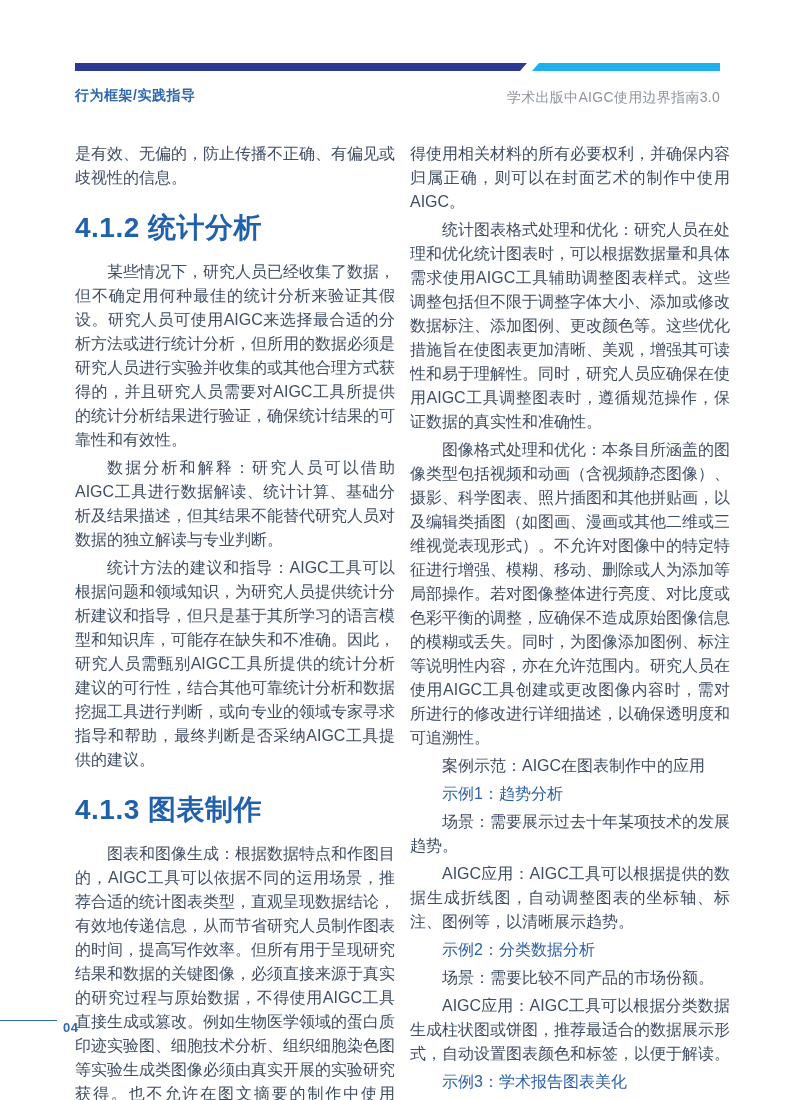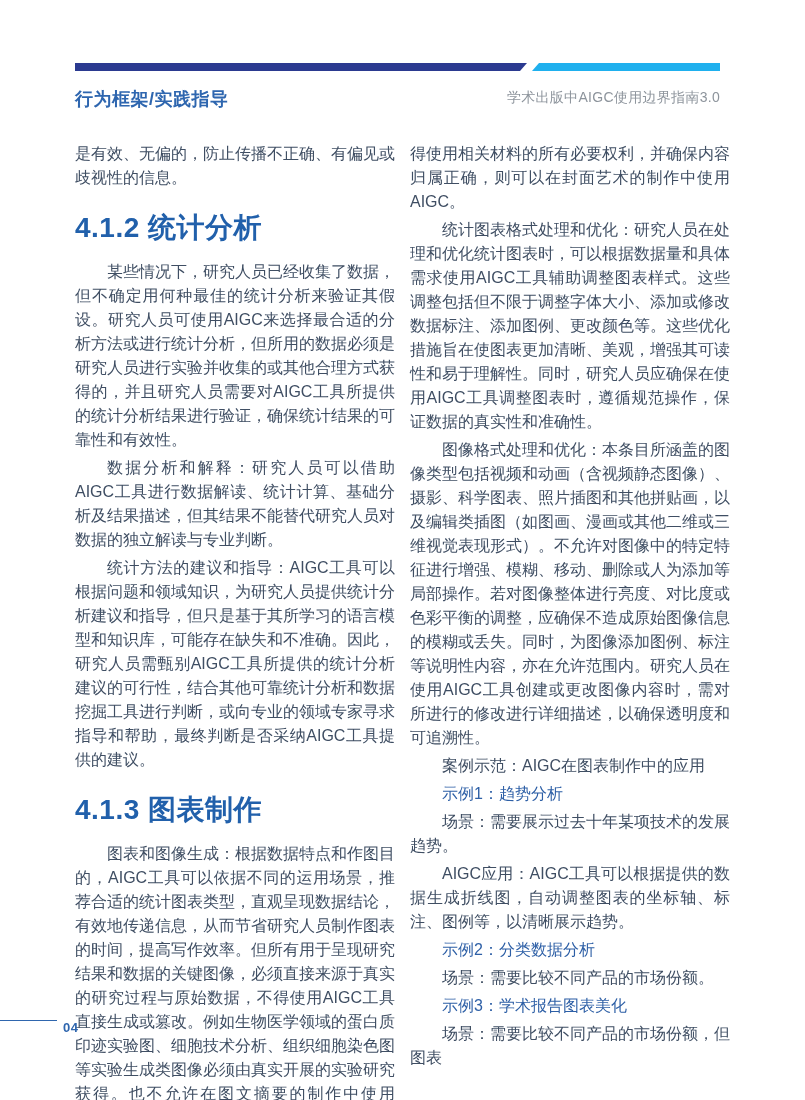--- a/index.html
+++ b/index.html
@@ -36,21 +36,21 @@
   .bar-cyan {
     left: 532px;
     width: 188px;
     background: var(--bar-cyan, #1fb0ee);
     clip-path: polygon(7px 0, 100% 0, 100% 100%, 0 100%);
   }
   .header-left {
     position: absolute;
     left: 75px;
     top: 87px;
-    font-size: 18px;
+    font-size: 14px;
     font-weight: bold;
     color: var(--header-label-blue, #2e66af);
     letter-spacing: 0.5px;
   }
   .header-right {
     position: absolute;
     right: 85px;
     top: 89px;
     font-size: 14px;
     color: var(--header-title-gray, #8d949c);
@@ -128,20 +128,21 @@
   <div class="col col-right">
     <p class="cont">得使用相关材料的所有必要权利，并确保内容归属正确，则可以在封面艺术的制作中使用AIGC。</p>
     <p class="indent">统计图表格式处理和优化：研究人员在处理和优化统计图表时，可以根据数据量和具体需求使用AIGC工具辅助调整图表样式。这些调整包括但不限于调整字体大小、添加或修改数据标注、添加图例、更改颜色等。这些优化措施旨在使图表更加清晰、美观，增强其可读性和易于理解性。同时，研究人员应确保在使用AIGC工具调整图表时，遵循规范操作，保证数据的真实性和准确性。</p>
     <p class="indent">图像格式处理和优化：本条目所涵盖的图像类型包括视频和动画（含视频静态图像）、摄影、科学图表、照片插图和其他拼贴画，以及编辑类插图（如图画、漫画或其他二维或三维视觉表现形式）。不允许对图像中的特定特征进行增强、模糊、移动、删除或人为添加等局部操作。若对图像整体进行亮度、对比度或色彩平衡的调整，应确保不造成原始图像信息的模糊或丢失。同时，为图像添加图例、标注等说明性内容，亦在允许范围内。研究人员在使用AIGC工具创建或更改图像内容时，需对所进行的修改进行详细描述，以确保透明度和可追溯性。</p>
     <p class="indent">案例示范：AIGC在图表制作中的应用</p>
     <p class="indent case-head">示例1：趋势分析</p>
     <p class="indent">场景：需要展示过去十年某项技术的发展趋势。</p>
     <p class="indent">AIGC应用：AIGC工具可以根据提供的数据生成折线图，自动调整图表的坐标轴、标注、图例等，以清晰展示趋势。</p>
     <p class="indent case-head">示例2：分类数据分析</p>
     <p class="indent">场景：需要比较不同产品的市场份额。</p>
+    <p class="indent">AIGC应用：AIGC工具可以根据分类数据生成柱状图或饼图，推荐最适合的数据展示形式，自动设置图表颜色和标签，以便于解读。</p>
     <p class="indent case-head">示例3：学术报告图表美化</p>
     <p class="indent">场景：需要比较不同产品的市场份额，但图表</p>
   </div>
 
   <div class="footer">
     <span class="footer-rule"></span>
     <span class="page-number">04</span>
   </div>
 
 </div>

